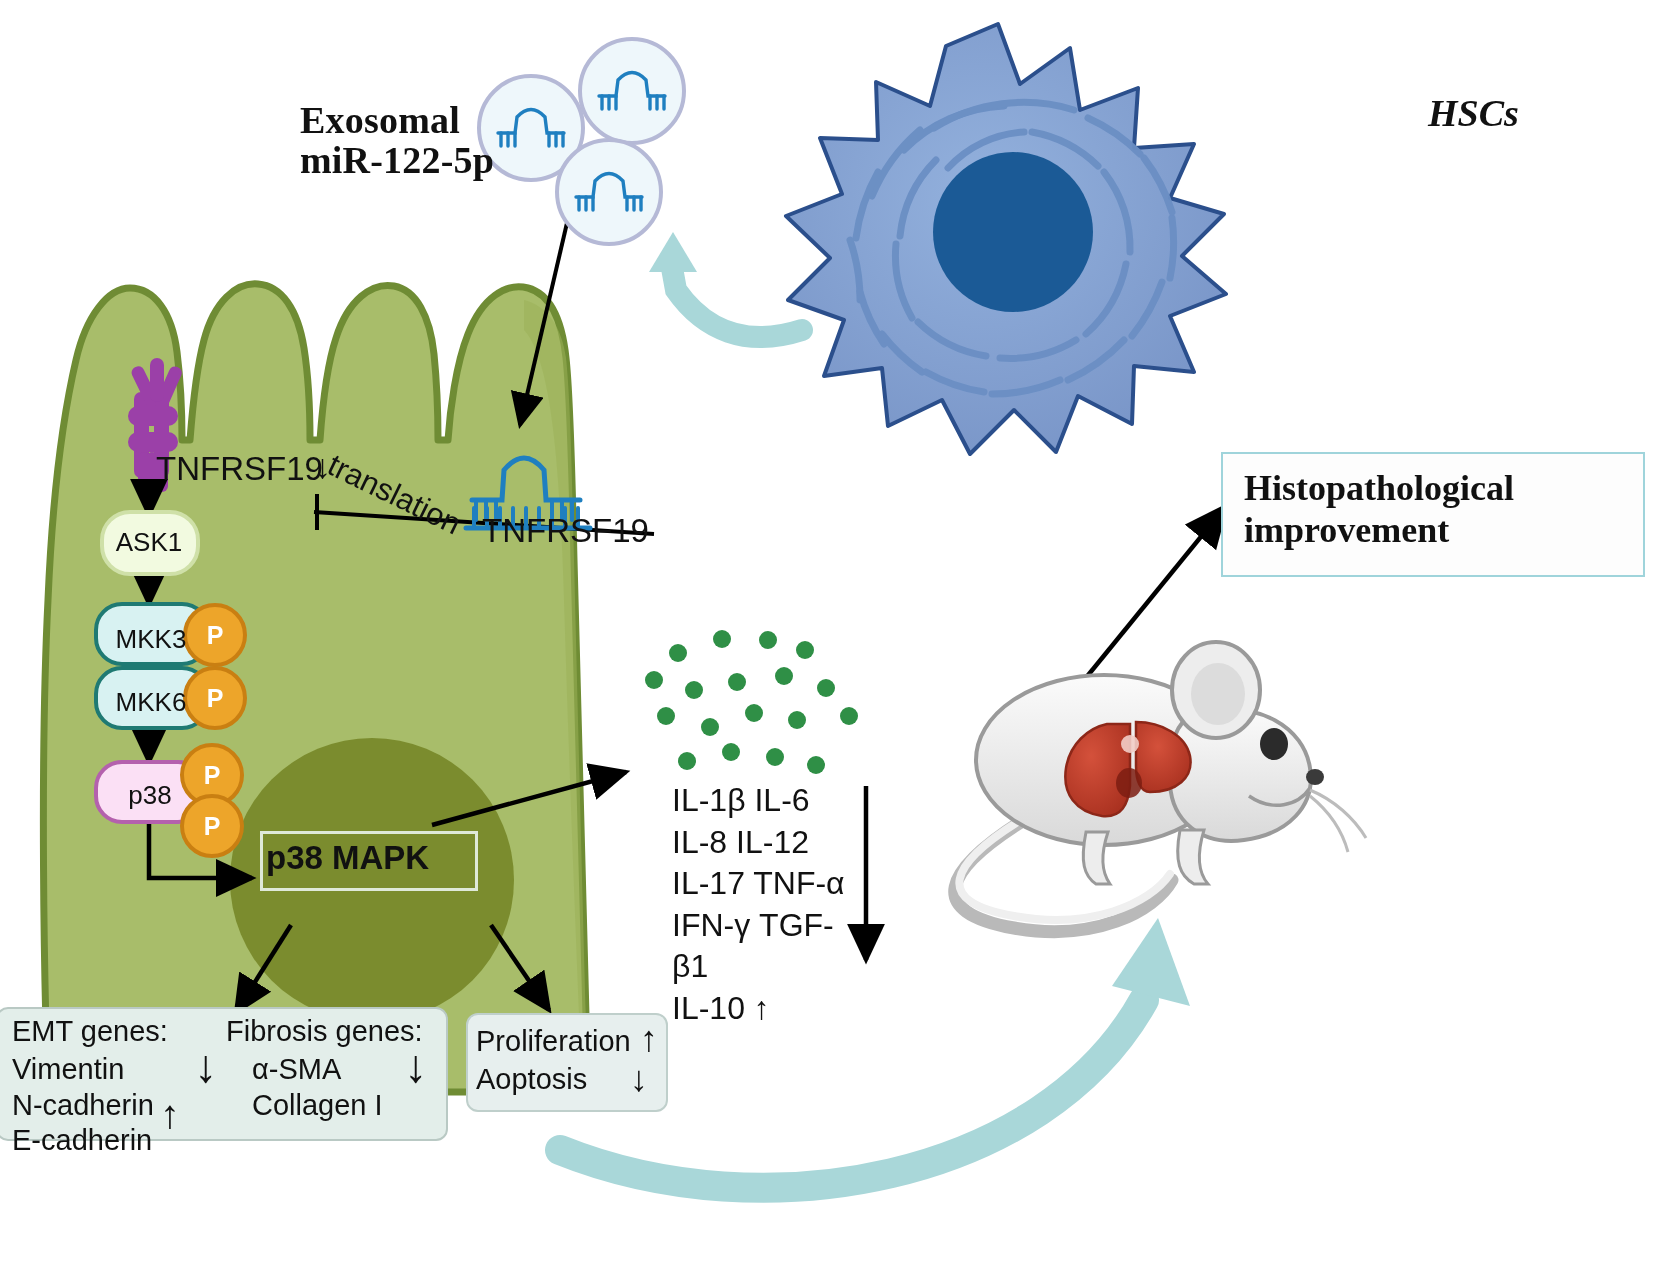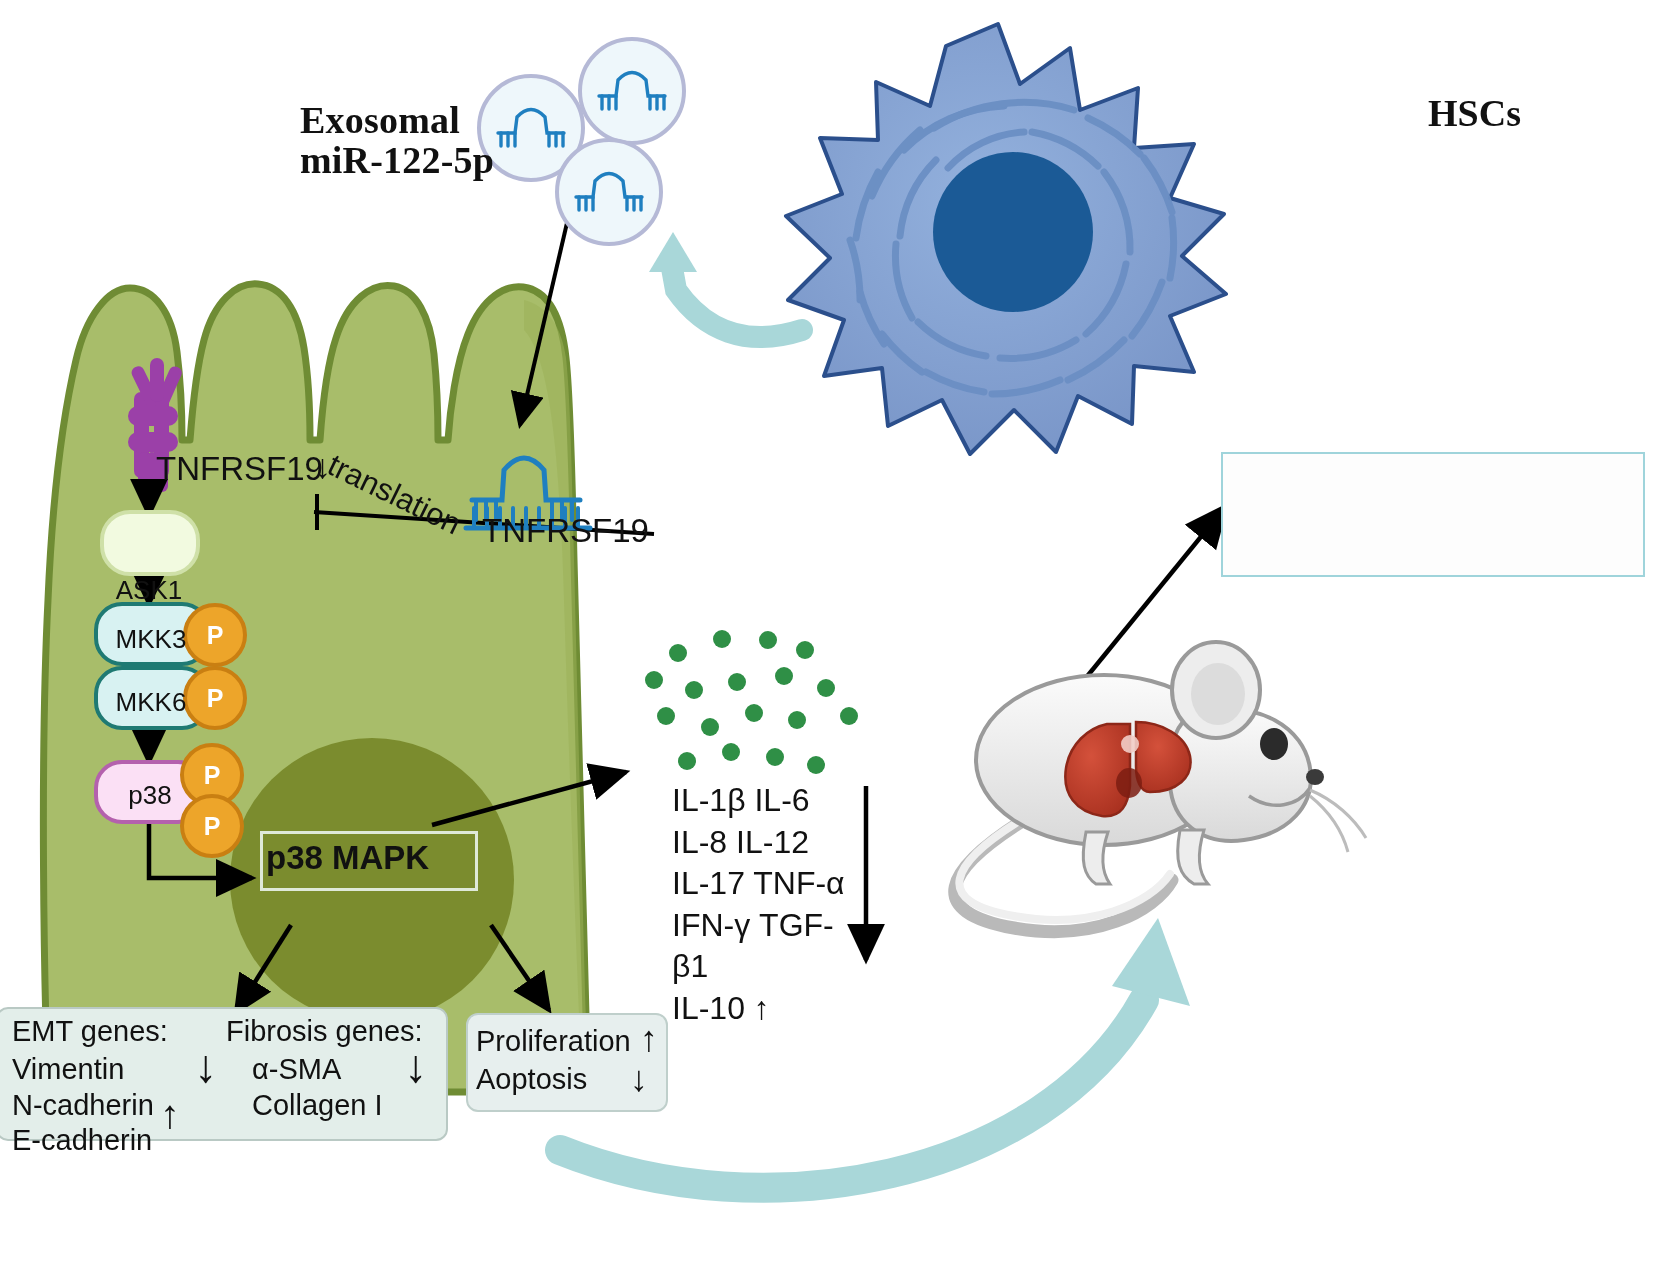--- a/index.html
+++ b/index.html
@@ -7,21 +7,21 @@
   body{width:1654px;height:1261px;position:relative;overflow:hidden;
        font-family:"Liberation Sans",sans-serif;color:#111;}
   .stage{position:absolute;left:4px;top:0;width:1654px;height:1261px;}
   svg.layer{position:absolute;left:0;top:0;width:1654px;height:1261px;overflow:visible;}
   .lbl{position:absolute;white-space:pre;line-height:1.06;}
   .serif-bold{font-family:"Liberation Serif",serif;font-weight:bold;}
   .sans{font-family:"Liberation Sans",sans-serif;}
 
   
   #exosomal-label{left:296px;top:100px;font-size:38px;letter-spacing:.2px;}
-  #hscs-label{left:1424px;top:93px;font-size:38px;}
+  #hscs-label{left:1424px;top:93px;font-size:38px;font-style:italic;}
   #pbc-label{left:962px;top:860px;font-size:38px;}
 
   
   #histo-box{position:absolute;left:1217px;top:452px;width:424px;height:125px;
      border:2px solid #9fd4db;background:#fdfdfd;box-sizing:border-box;}
   #histo-text{left:1240px;top:467px;font-size:36px;line-height:1.17;width:404px;}
 
   
   #cytokines{left:668px;top:780px;font-size:32px;line-height:1.30;}
 
@@ -30,21 +30,21 @@
      color:#111;text-align:center;}
   .ptext{position:absolute;color:#fff;font-weight:bold;font-size:25px;
      font-family:"Liberation Sans",sans-serif;}
 
   #tnfrsf19-membrane{left:152px;top:452px;font-size:33px;}
   #arrow-down-tn{left:310px;top:448px;font-size:34px;}
   #translation-label{left:333px;top:449px;font-size:31px;
      transform:rotate(26deg);transform-origin:left top;}
   #tnfrsf19-mrna{left:478px;top:514px;font-size:33px;}
 
-  #ask1-text{left:104px;top:527px;width:82px;margin-top:48px;}
+  #ask1-text{left:104px;top:527px;width:82px;}
   #mkk3-text{left:101px;top:624px;width:92px;text-align:center;}
   #mkk6-text{left:101px;top:687px;width:92px;}
   #p38-text{left:115px;top:780px;width:62px;text-align:center;}
 
   #p38mapk-box{position:absolute;left:256px;top:831px;width:218px;height:60px;
      border:3px solid #dfe9d8;box-sizing:border-box;}
   #p38mapk-text{left:262px;top:841px;width:206px;text-align:left;font-size:33px;
      font-weight:bold;font-family:"Liberation Sans",sans-serif;}
 
   
@@ -335,20 +335,22 @@
     </g>
   </svg>
 
   <div class="lbl serif-bold" id="exosomal-label">Exosomal
 miR-122-5p</div>
 
   <div class="lbl serif-bold" id="hscs-label">HSCs</div>
 
 
   <div id="histo-box"></div>
+  <div class="lbl serif-bold" id="histo-text">Histopathological
+improvement</div>
 
   <div class="lbl sans" id="tnfrsf19-membrane">TNFRSF19</div>
   <div class="lbl sans" id="arrow-down-tn">↓</div>
   <div class="lbl sans" id="translation-label">translation</div>
   <div class="lbl sans" id="tnfrsf19-mrna">TNFRSF19</div>
 
   <div class="node-text" id="ask1-text">ASK1</div>
   <div class="node-text" id="mkk3-text">MKK3</div>
   <div class="node-text" id="mkk6-text">MKK6</div>
   <div class="node-text" id="p38-text">p38</div>

